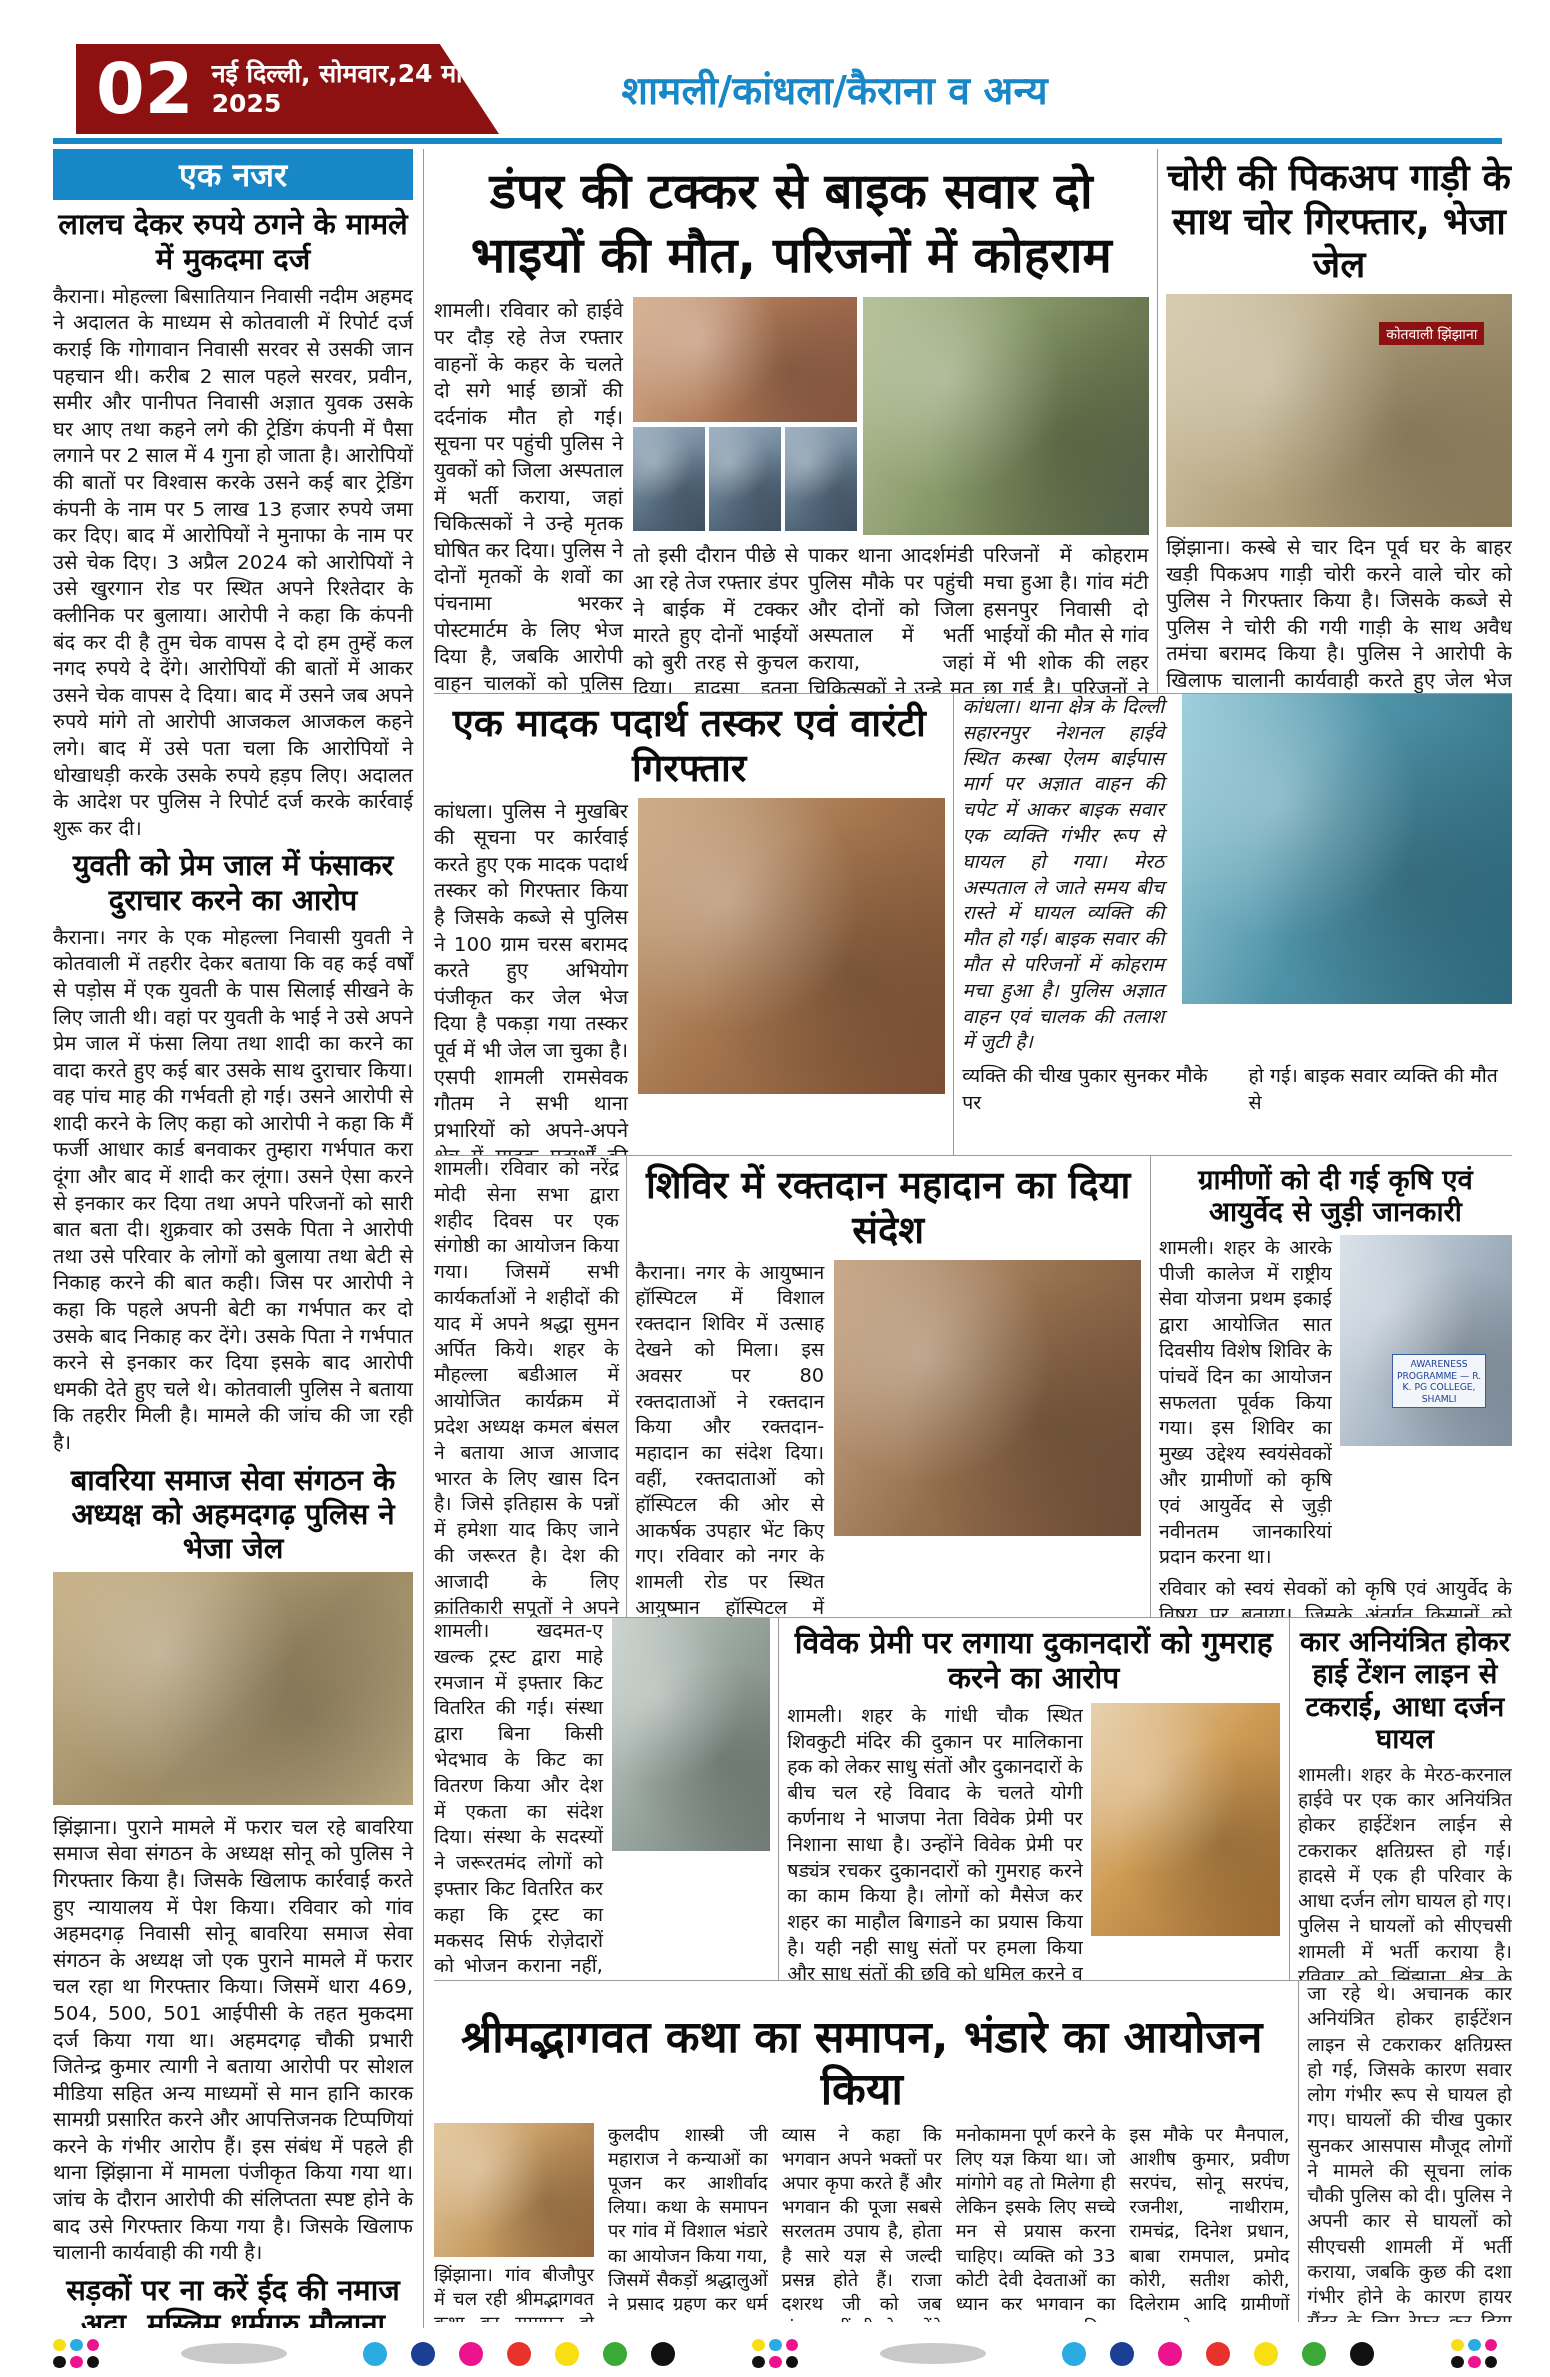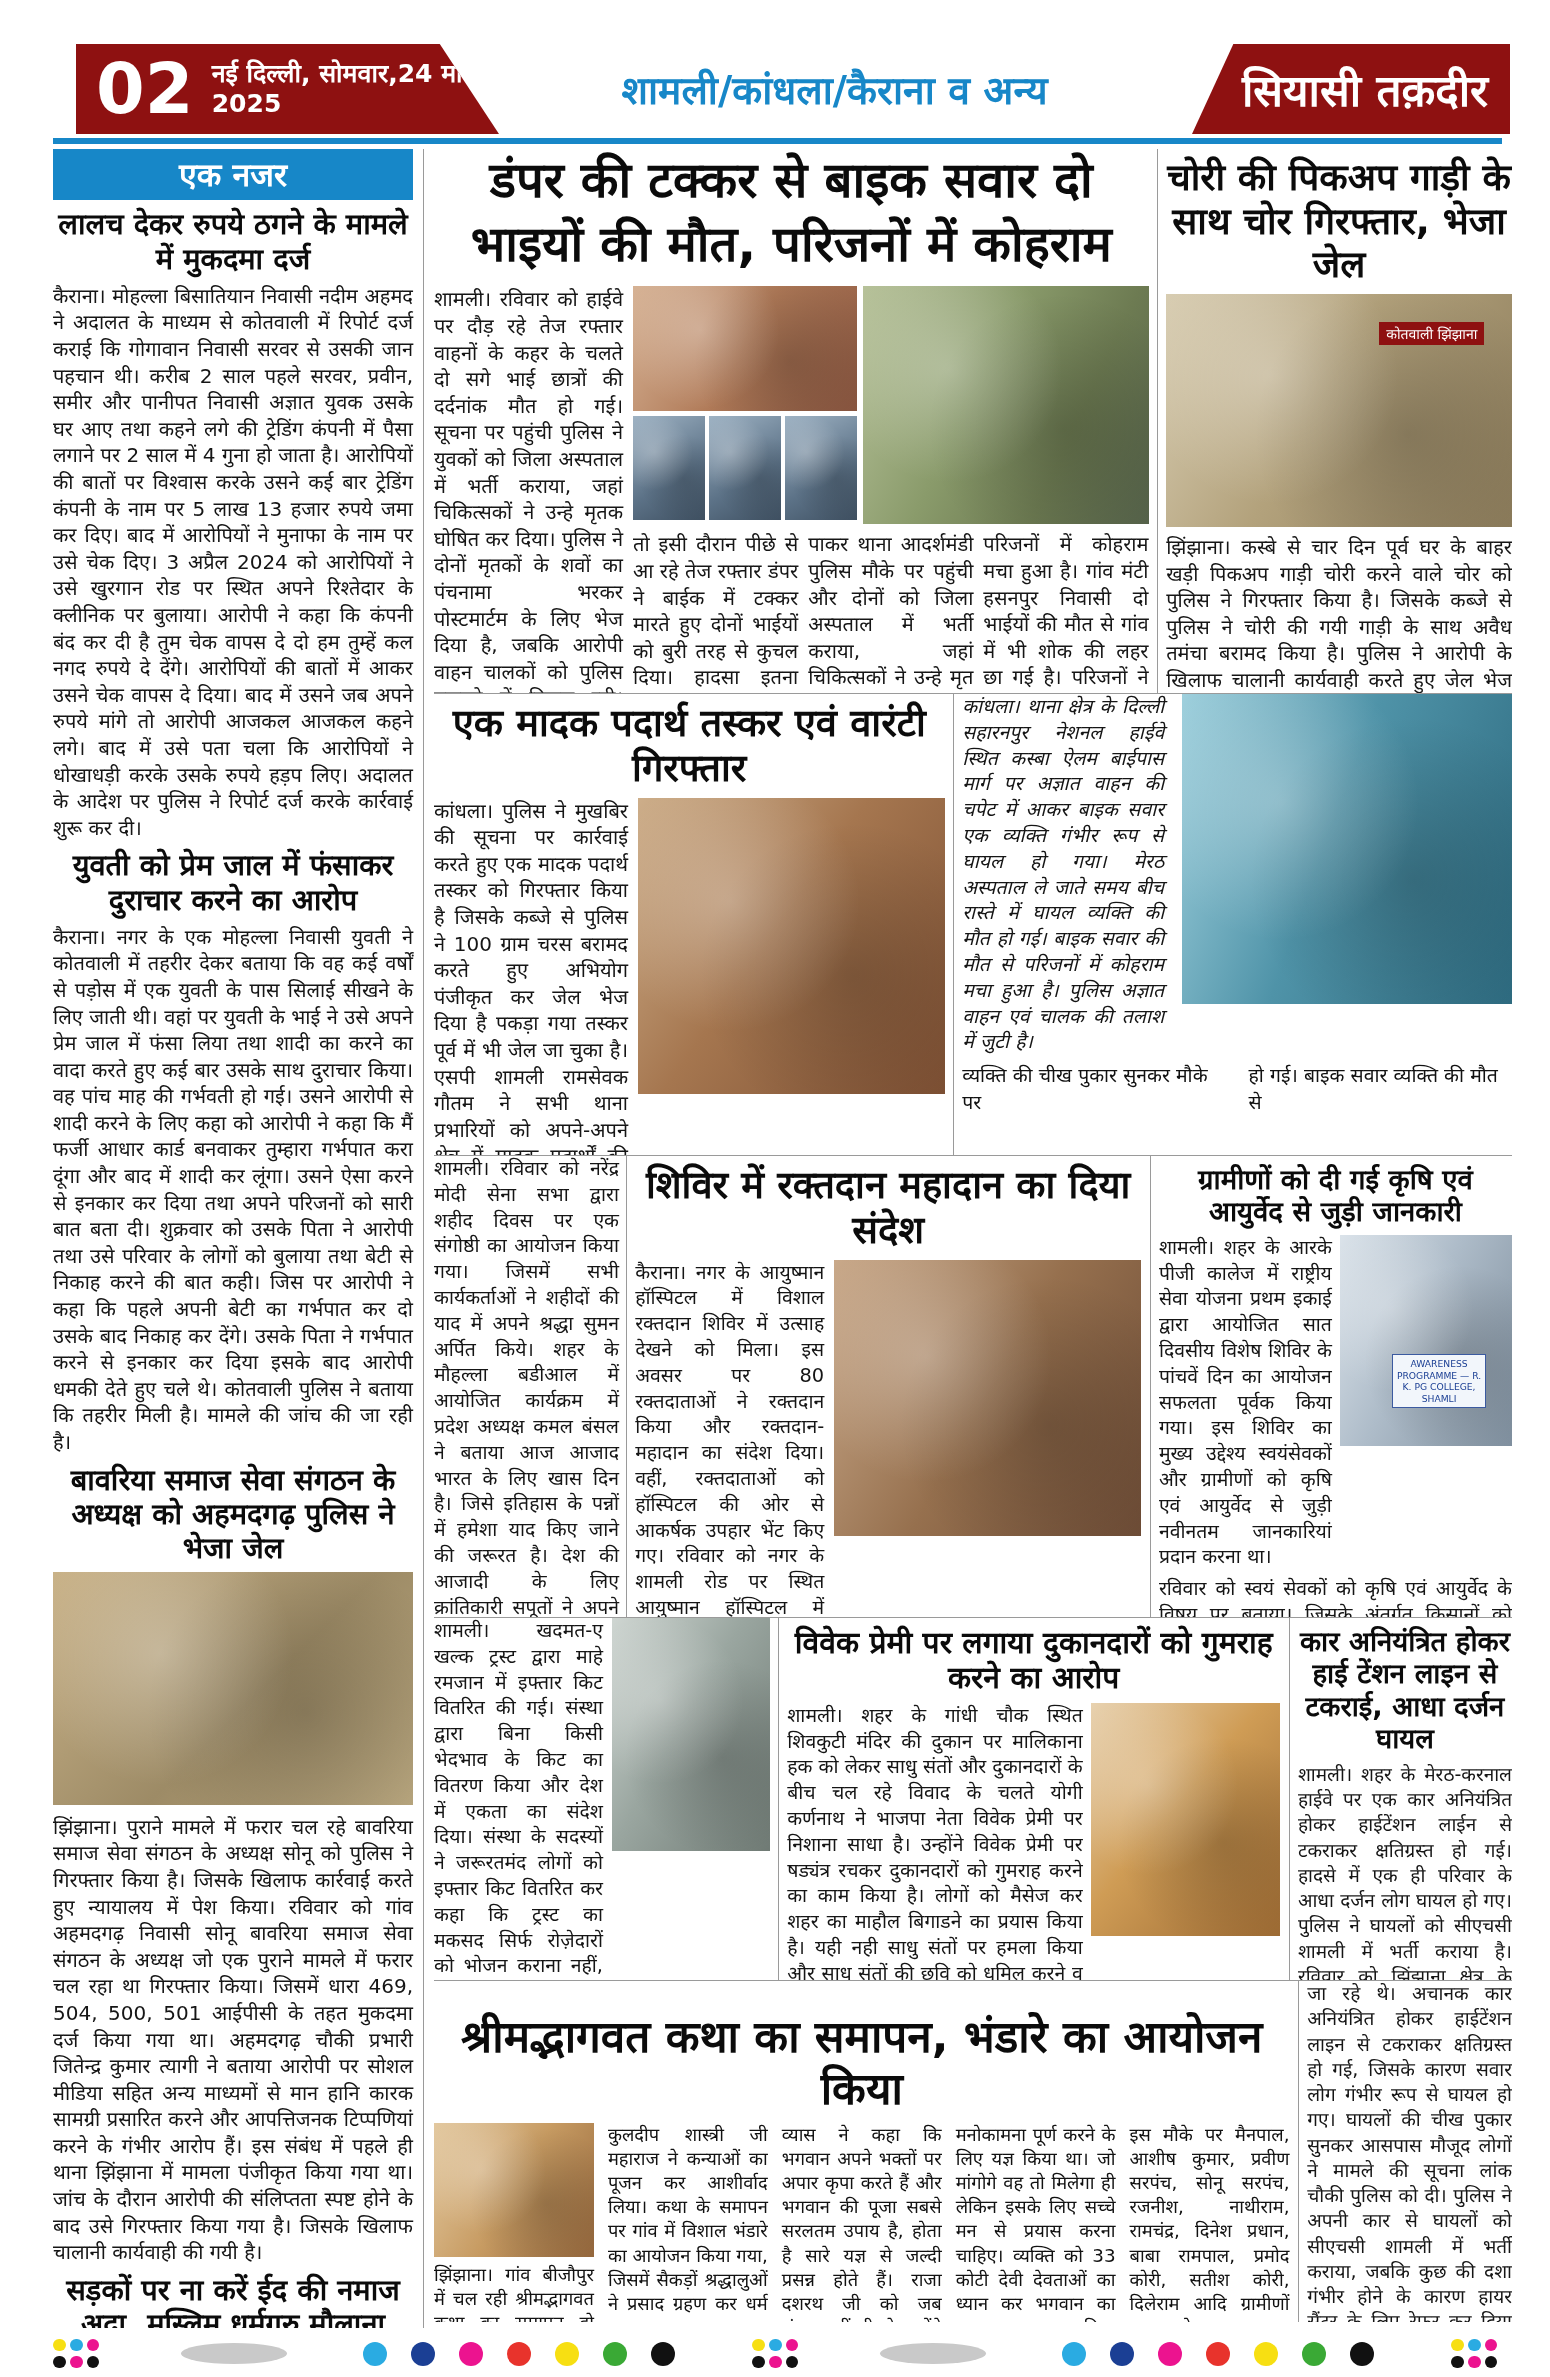--- a/index.html
+++ b/index.html
@@ -37,21 +37,21 @@
   .left-strip .headline{font-size:29px;}
   .left-strip .body-text{font-size:20px;}
   .lphoto{width:100%;height:233px;margin:4.2px 0 8.5px;}
   
   .right-region{position:absolute;left:434px;top:149px;width:1078px;height:2179px;overflow:hidden;}
   .band{display:flex;width:100%;overflow:hidden;}
   .band+.band{border-top:0.7px solid #9a9a9a;}
   
   .band-a{height:544px;}
   .main-art{flex:0 0 723px;overflow:hidden;padding-right:8.5px;}
-  .main-art .headline{font-size:49px;line-height:1.3;margin:0 0 10px;}
+  .main-art .headline{font-size:49px;line-height:1.3;margin:11px 0 10px;}
   .main-cols{display:flex;gap:10px;}
   .mcol1{flex:0 0 189px;font-size:20px;}
   .main-right{flex:1;display:flex;flex-direction:column;}
   .collage{display:flex;gap:5.6px;height:238px;}
   .collage-left{flex:0 0 224px;display:flex;flex-direction:column;gap:4.2px;}
   .ph-victim{height:125px;background:linear-gradient(120deg,#d6b294,#b07a58 50%,#8a5640);}
   .portraits{display:flex;gap:4.2px;height:104px;}
   .portraits .photo{flex:1;background:linear-gradient(150deg,#9fb3c4,#5c7287 60%,#3e4f60);}
   .ph-crowd{flex:1;background:linear-gradient(115deg,#b7c29a,#8a9b6b 40%,#6d7b52 70%,#55624a);}
   .bottom-cols{display:flex;gap:10px;margin-top:7px;}
@@ -124,23 +124,20 @@
 </head>
 <body>
 
 <div class="page">
 
   <div class="hdr-left">
     <span class="hdr-pagenum">02</span>
     <span class="hdr-date">नई दिल्ली, सोमवार,24 मार्च, 2025</span>
   </div>
   <div class="hdr-center">शामली/कांधला/कैराना व अन्य</div>
-  <div class="hdr-right">
-    <span class="hdr-mast">सियासी तक़दीर</span>
-  </div>
   <div class="hdr-rule"></div>
 
   <div class="left-strip">
     <div class="ek-najar">एक नजर</div>
 
     <div>
       <div class="headline">लालच देकर रुपये ठगने के मामले में मुकदमा दर्ज</div>
       <div class="body-text">कैराना। मोहल्ला बिसातियान निवासी नदीम अहमद ने अदालत के माध्यम से कोतवाली में रिपोर्ट दर्ज कराई कि गोगावान निवासी सरवर से उसकी जान पहचान थी। करीब 2 साल पहले सरवर, प्रवीन, समीर और पानीपत निवासी अज्ञात युवक उसके घर आए तथा कहने लगे की ट्रेडिंग कंपनी में पैसा लगाने पर 2 साल में 4 गुना हो जाता है। आरोपियों की बातों पर विश्वास करके उसने कई बार ट्रेडिंग कंपनी के नाम पर 5 लाख 13 हजार रुपये जमा कर दिए। बाद में आरोपियों ने मुनाफा के नाम पर उसे चेक दिए। 3 अप्रैल 2024 को आरोपियों ने उसे खुरगान रोड पर स्थित अपने रिश्तेदार के क्लीनिक पर बुलाया। आरोपी ने कहा कि कंपनी बंद कर दी है तुम चेक वापस दे दो हम तुम्हें कल नगद रुपये दे देंगे। आरोपियों की बातों में आकर उसने चेक वापस दे दिया। बाद में उसने जब अपने रुपये मांगे तो आरोपी आजकल आजकल कहने लगे। बाद में उसे पता चला कि आरोपियों ने धोखाधड़ी करके उसके रुपये हड़प लिए। अदालत के आदेश पर पुलिस ने रिपोर्ट दर्ज करके कार्रवाई शुरू कर दी।</div>
     </div>
 

